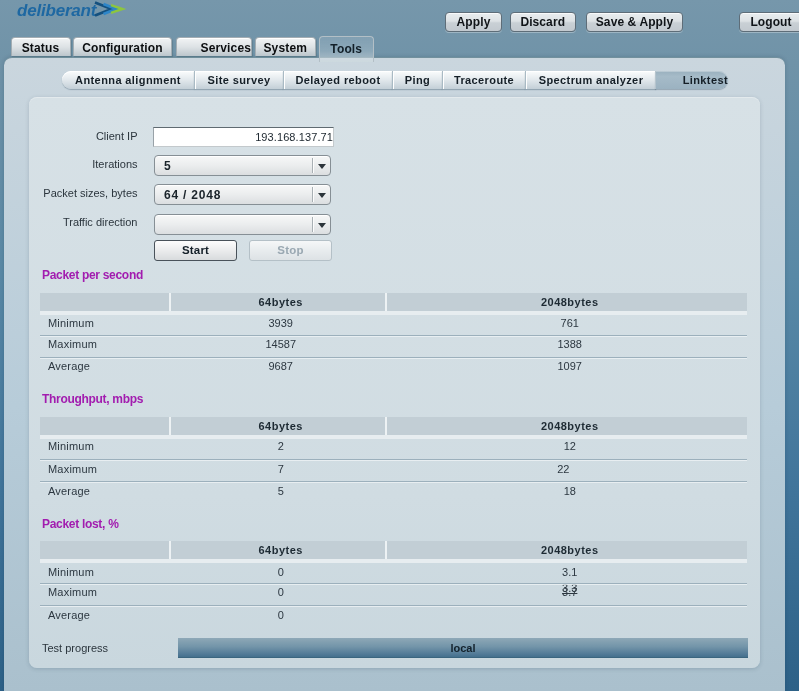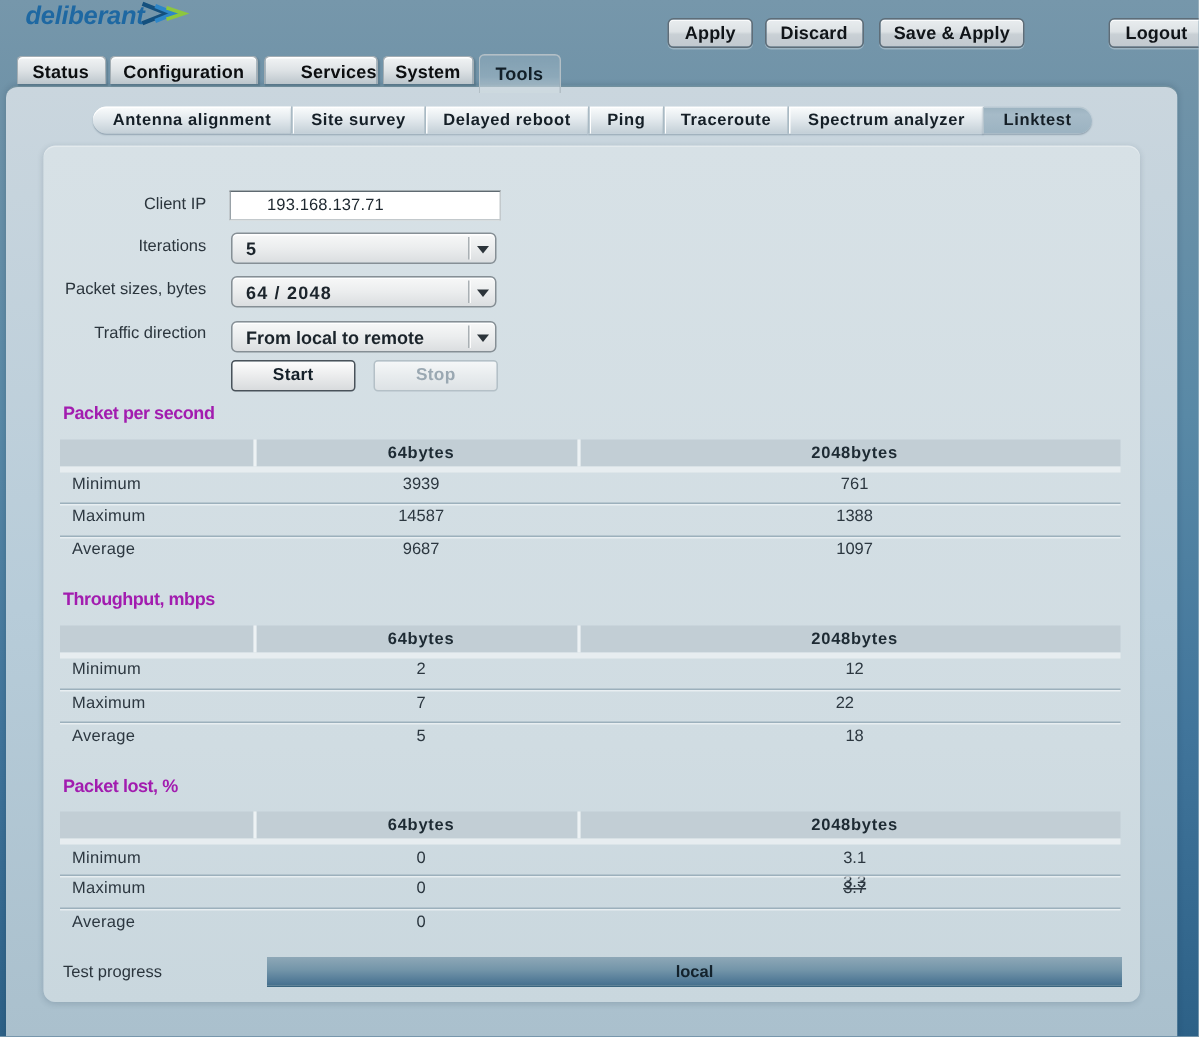--- a/index.html
+++ b/index.html
@@ -66,21 +66,21 @@
   border-radius:8px;
   background:linear-gradient(180deg,#d7e1e6 0%, #d0dce2 70%, #c9d7de 100%);
   box-shadow:0 1px 4px rgba(30,50,70,.18), inset 0 1px 0 rgba(255,255,255,.3);
 }
 
 .flabel { position:absolute; width:110px; right:661.5px; text-align:right;
   font-size:11px; color:#2b353d; }
 #ipinput {
   position:absolute; left:153px; top:127px; width:181px; height:20px;
   background:#fff; border:1px solid #c3c9cc; border-top-color:#5f6a71; border-left-color:#99a2a8;
-  font-size:11px; color:#1c262e; padding-left:24px; line-height:18px; letter-spacing:0.1px; font-family:"Liberation Sans", sans-serif;
+  font-size:11px; color:#1c262e; padding-left:12px; line-height:18px; letter-spacing:0.1px; font-family:"Liberation Sans", sans-serif;text-align:right;
 }
 .dd {
   position:absolute; left:154px; width:177px; height:21px;
   border:1px solid #868f95; border-radius:4px;
   background:linear-gradient(180deg,#f7f8f8 0%, #ebedee 50%, #dbdee0 100%);
   box-shadow:inset 0 1px 0 #fff;
   font-size:12px; font-weight:bold; color:#1b242b; line-height:20px;
 }
 .dd .txt { position:absolute; left:9px; top:0; }
 .dd .sep { position:absolute; right:17px; top:2px; bottom:2px; width:1px;
@@ -136,41 +136,40 @@
 <div class="tab" style="left:175.5px;width:76px;padding-left:24px;">Services</div>
 <div class="tab" style="left:255px;width:60.5px;">System</div>
 <div class="tab active" style="left:318.5px;width:55.5px;">Tools</div>
 
 <div class="sub first" style="left:62px;width:132px;">Antenna alignment</div>
 <div class="sub mid" style="left:194px;width:89px;">Site survey</div>
 <div class="sub mid" style="left:283px;width:109px;">Delayed reboot</div>
 <div class="sub mid" style="left:392px;width:50px;">Ping</div>
 <div class="sub mid" style="left:442px;width:83px;">Traceroute</div>
 <div class="sub mid" style="left:525px;width:131px;">Spectrum analyzer</div>
-<div class="sub active" style="left:654.5px;width:73.5px;">Linktest</div>
+<div class="sub active" style="left:654.5px;width:73.5px;text-align:right;">Linktest</div>
 
 <div id="inner"></div>
 
 <div class="flabel" style="top:130px;">Client IP</div>
 <input id="ipinput" value="193.168.137.71" style="">
 <div class="flabel" style="top:158px;">Iterations</div>
 <div class="dd" style="top:155px;">
     <span class="txt">5</span>
     <span class="sep"></span>
     <span class="arr"></span>
   </div>
 <div class="flabel" style="top:187px;">Packet sizes, bytes</div>
 <div class="dd" style="top:184px;">
     <span class="txt" style="letter-spacing:0.8px;">64 / 2048</span>
     <span class="sep"></span>
     <span class="arr"></span>
   </div>
 <div class="flabel" style="top:216px;">Traffic direction</div>
 <div class="dd" style="top:214px;">
-    <span class="txt">From local to remote</span>
     <span class="sep"></span>
     <span class="arr"></span>
   </div>
 <div class="fbtn" id="bstart">Start</div>
 <div class="fbtn" id="bstop">Stop</div>
 
 <div class="hd" style="top:268px;">Packet per second</div>
 <div class="th" style="left:40px;top:293px;width:129px;height:18px;"></div>
 <div class="th" style="left:170.5px;top:293px;width:214.5px;height:18px;line-height:18px;">64bytes</div>
 <div class="th" style="left:386.5px;top:293px;width:360.5px;height:18px;line-height:18px;">2048bytes</div>

